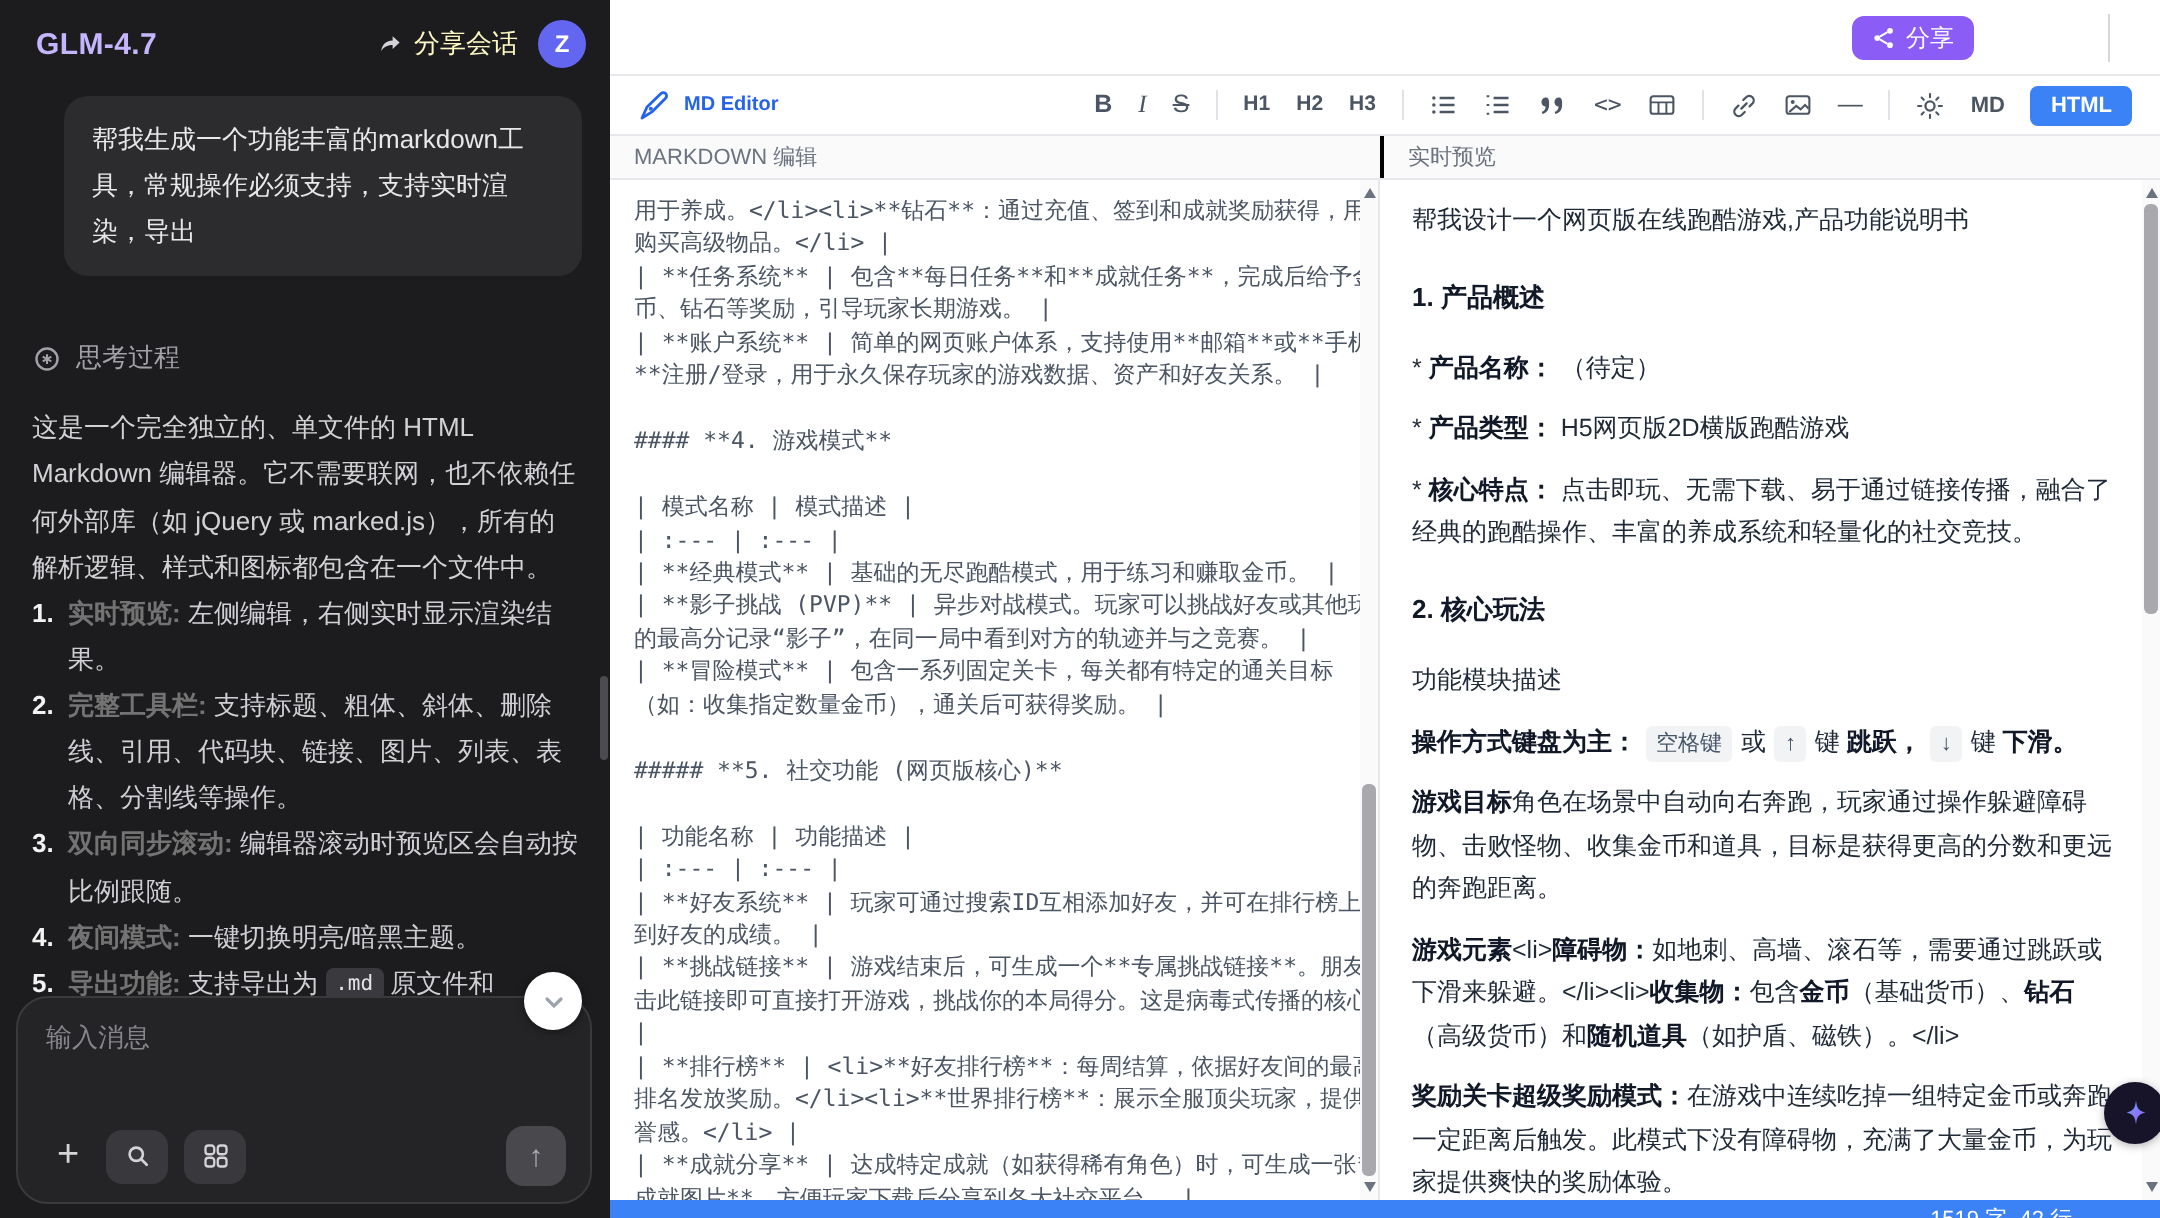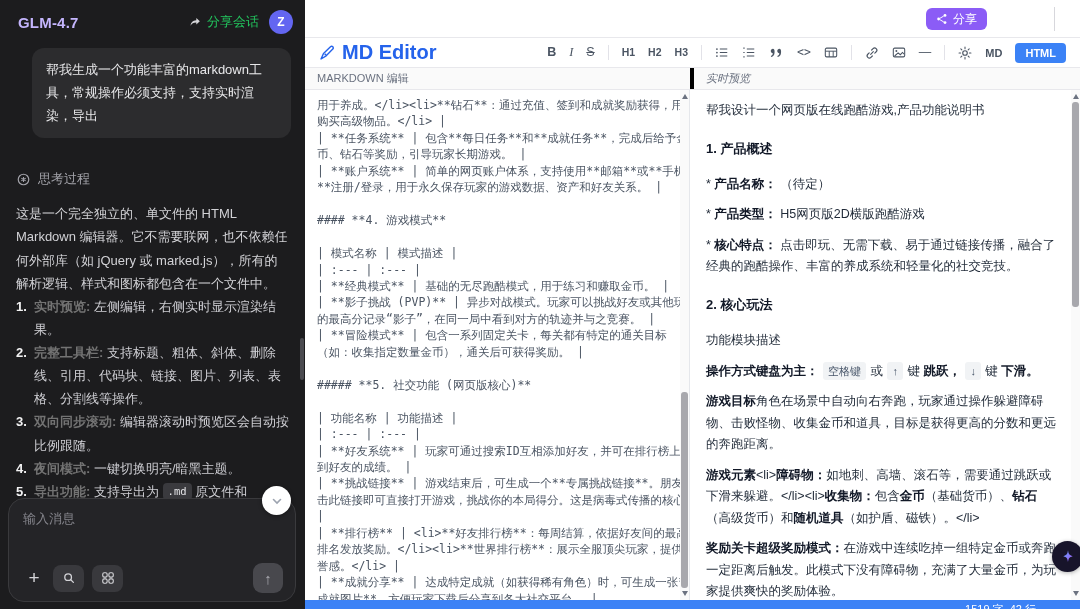--- a/index.html
+++ b/index.html
@@ -4,21 +4,21 @@
 <style>
   * { margin:0; padding:0; box-sizing:border-box; }
   html,body { width:1080px; height:609px; overflow:hidden; font-family:"Liberation Sans",sans-serif; }
   .app { position:relative; width:1080px; height:609px; background:#fff; }
 
   
   .sidebar { position:absolute; left:0; top:0; width:305px; height:609px; background:#1c1c1e; color:#d9d9dc; overflow:hidden; }
   .sb-header { display:flex; align-items:center; padding:10px 12px 8px 18px; }
   .sb-title { color:#c4b5fd; font-size:15px; font-weight:700; letter-spacing:.2px; }
   .sb-header-right { margin-left:auto; display:flex; align-items:center; gap:10px; }
-  .sb-share { display:flex; align-items:center; gap:5px; color:#22c55e; font-size:13px; cursor:pointer; }
+  .sb-share { display:flex; align-items:center; gap:5px; color:#fef9c3; font-size:13px; cursor:pointer; }
   .sb-avatar { width:24px; height:24px; border-radius:50%; background:#6366f1; color:#fff; font-size:12px; font-weight:700; display:flex; align-items:center; justify-content:center; }
   .user-bubble { margin:6px 14px 0 32px; background:#2c2c2e; border-radius:12px; padding:11px 14px; font-size:13px; line-height:1.75; color:#e8e8ea; }
   .thinking-row { display:flex; align-items:center; gap:7px; margin:32px 16px 0 16px; color:#a1a1a8; font-size:13px; }
   .sb-body { padding:14px 16px 0 16px; font-size:13px; line-height:1.78; color:#d2d2d6; }
   .sb-body .b, .sb-highlights { color:#f2f2f3; font-weight:700; }
   .sb-highlights { display:block; margin:14px 0 12px; font-size:13.5px; }
   .feature-list { list-style:none; counter-reset:f; margin:0 0 12px 0; }
   .feature-list li { counter-increment:f; padding-left:18px; position:relative; font-size:13px; line-height:1.78; color:#cfcfd4; }
   .feature-list li::before { content:counter(f) "."; position:absolute; left:0; color:#f2f2f3; font-weight:700; }
   .feature-list b { color:#737373; }
@@ -33,35 +33,35 @@
   .send-btn { margin-left:auto; width:30px; height:30px; background:#48484d; border-radius:9px; color:#a9a9b0; font-size:15px; font-weight:700; display:flex; align-items:center; justify-content:center; cursor:pointer; }
   .sb-scroll-thumb { position:absolute; right:1px; top:338px; width:4px; height:42px; border-radius:2px; background:#4b4b50; }
 
   
   .main { position:absolute; left:305px; top:0; width:775px; height:609px; background:#fff; }
   .main-topbar { position:relative; height:38px; border-bottom:1px solid #e8e8ec; }
   .share-btn { position:absolute; right:93px; top:8px; height:22px; background:#8b5cf6; color:#fff; font-size:12px; border-radius:6px; display:flex; align-items:center; gap:5px; padding:0 10px; cursor:pointer; }
   .topbar-divider { position:absolute; right:25px; top:7px; width:1px; height:24px; background:#d7d7dc; }
 
   .ed-header { display:flex; align-items:center; height:30px; border-bottom:1px solid #e8e8ec; padding:0 14px; }
-  .ed-title { display:flex; align-items:center; gap:7px; color:#2563eb; font-weight:700; font-size:20px; }
+  .ed-title { display:flex; align-items:center; gap:7px; color:#2563eb; font-weight:700; font-size:10px; }
   .toolbar { margin-left:auto; display:flex; align-items:center; gap:13px; color:#4b5563; }
   .tb { font-size:12.5px; color:#4b5563; cursor:pointer; line-height:1; display:flex; align-items:center; }
   .tb-b { font-weight:700; }
   .tb-i { font-style:italic; font-family:"Liberation Serif",serif; }
   .tb-s { text-decoration:line-through; }
   .tb-h { font-size:10.5px; font-weight:700; }
   .tb-sep { width:1px; height:15px; background:#e2e2e8; }
   .md-btn { font-size:11px; font-weight:700; color:#4b5563; cursor:pointer; }
   .html-btn { background:#3b82f6; color:#fff; font-size:11px; font-weight:700; border-radius:4px; padding:4px 10px; cursor:pointer;text-align:center; }
 
   .pane-headers { display:flex; height:22px; background:#fafafa; border-bottom:1px solid #e8e8ec; font-size:11px; color:#6b7280; }
   .pane-headers .ph { display:flex; align-items:center; padding-left:12px; }
   .ph-left { width:385px; }
-  .ph-right { flex:1; border-left:4px solid #000000;font-style:italic; }
+  .ph-right { flex:1; border-left:2px solid #000000; }
 
   .panes { position:absolute; left:0; top:90px; right:0; bottom:0; display:flex; }
   .editor-pane { position:relative; width:385px; height:100%; border-right:1px solid #e5e7eb; overflow:hidden; }
   .editor-pre { font-family:"DejaVu Sans Mono",monospace; font-size:11.5px; line-height:16.45px; color:#4b5563; white-space:pre; padding:7px 18px 0 12px; }
   .preview-pane { position:relative; flex:1; height:100%; overflow:hidden; }
   .preview-content { padding:10px 24px 0 16px; font-size:12.5px; line-height:1.72; color:#1f2937; }
   .pv-p { margin:0 0 9px; }
   .pv-h { margin:16px 0 14px; font-weight:700; font-size:13px; color:#111827; }
   .pv-p .b { font-weight:700; color:#111827; }
   .kbd { display:inline-block; background:#f1f3f5; color:#475569; border-radius:3px; padding:0 5px; font-size:11px; line-height:1.7; margin:0 1px; }

